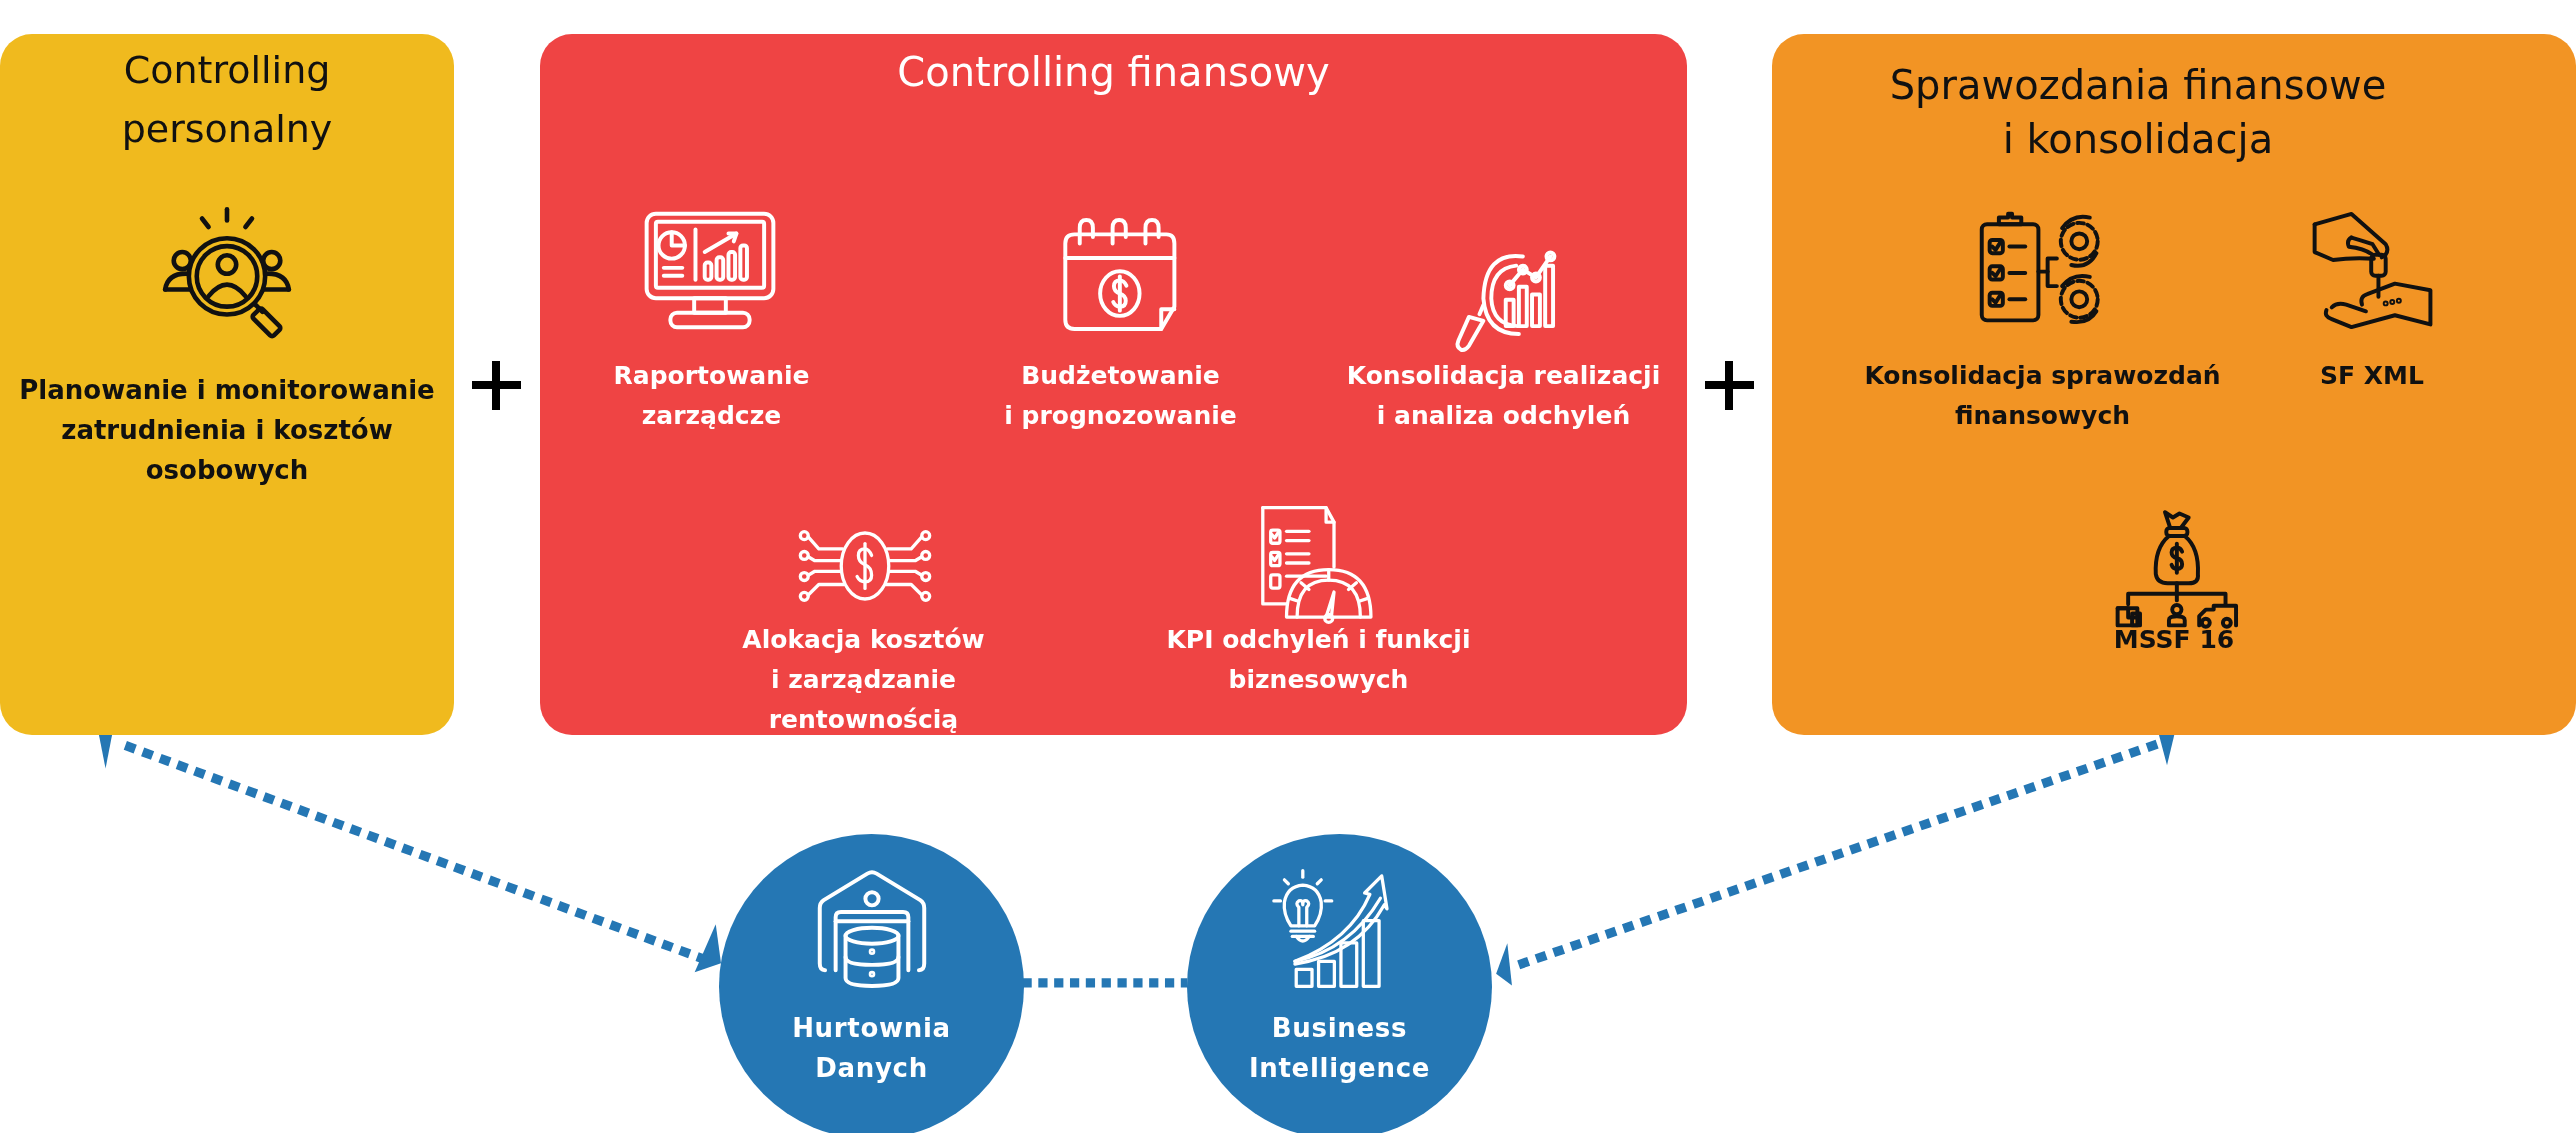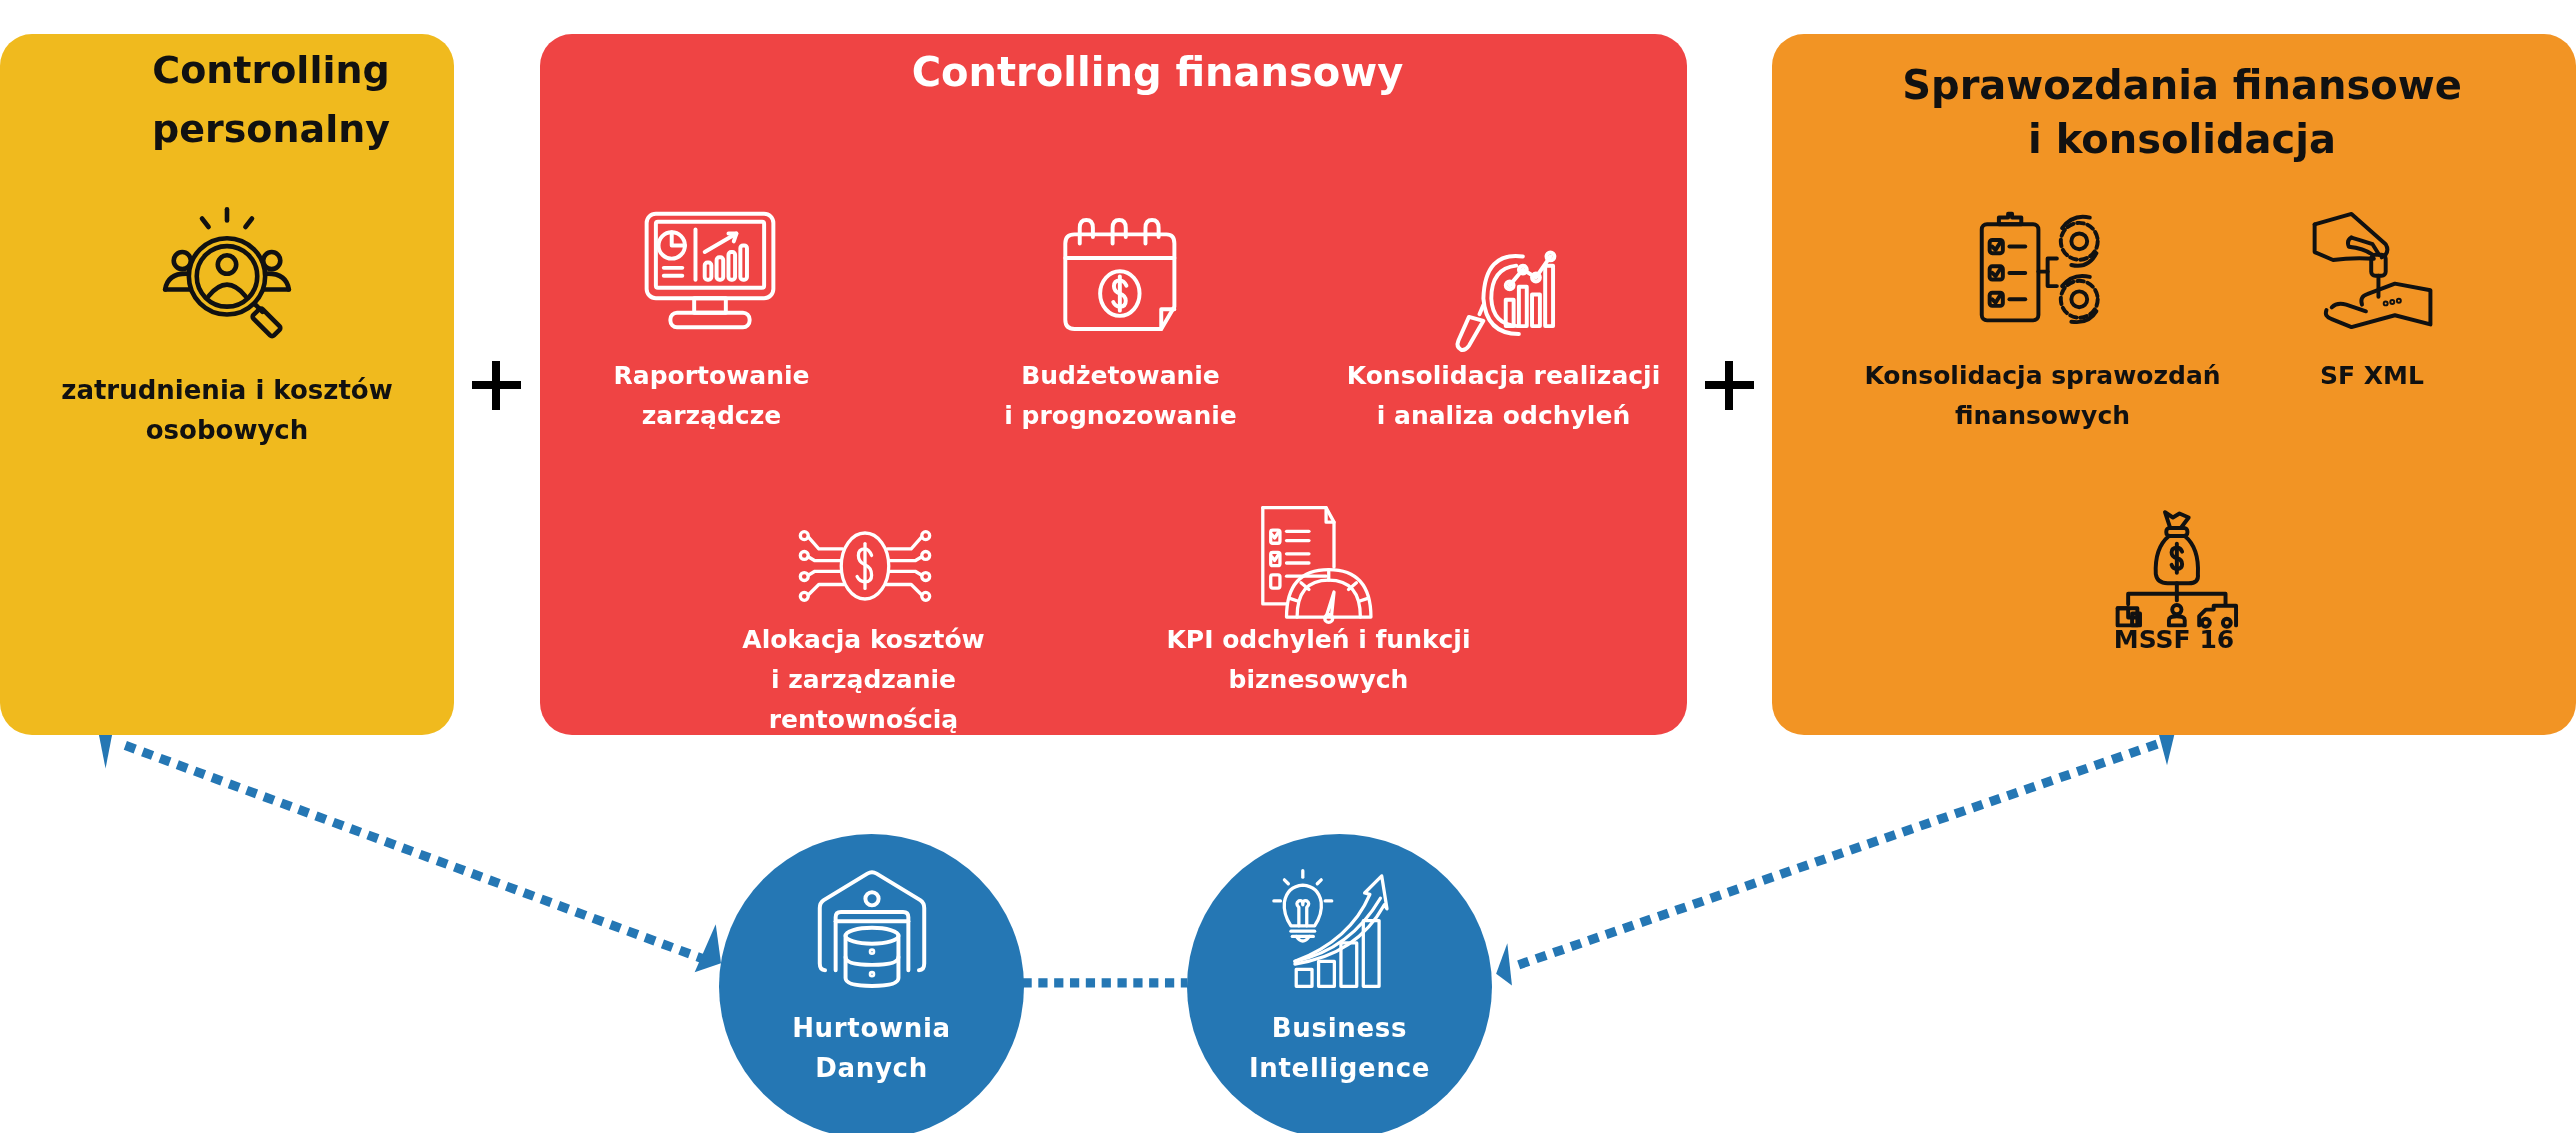--- a/index.html
+++ b/index.html
@@ -2,21 +2,21 @@
 <html style="font-size:10.6px"><head>
 <meta charset="utf-8">
 <style>
   html, body { margin:0; padding:0; background:#ffffff; }
   body { width:2576px; height:1134px; position:relative; overflow:hidden;
          font-family:"DejaVu Sans", "Liberation Sans", sans-serif; }
   .box { position:absolute; border-radius:32px; }
   .box-yellow { left:0; top:34px; width:454px; height:701px; background:#F0BA1E; }
   .box-blue   { left:540px; top:34px; width:1147px; height:701px; background:#ef4444; }
   .box-orange { left:1772px; top:34px; width:804px; height:701px; background:#F29424; }
-  .title { position:absolute; font-weight:bold; text-align:center; line-height:1.3;margin-left:44px; }
+  .title { position:absolute; font-weight:normal; text-align:center; line-height:1.3; }
   .label { position:absolute; font-weight:bold; text-align:center; font-size:25px; line-height:40px; }
   .dark { color:#111111; }
   .light { color:#ffffff; }
   .icon { position:absolute; }
   .icon svg { width:100%; height:100%; overflow:visible; }
   .plus { position:absolute; width:49px; height:49px; }
   .plus::before, .plus::after { content:""; position:absolute; background:#000; }
   .plus::before { left:0; top:20.4px; width:49px; height:8px; }
   .plus::after { left:20.4px; top:0; width:8px; height:49px; }
   .circle { position:absolute; width:305px; height:305px; border-radius:50%; background:#2577B4; }
@@ -59,20 +59,21 @@
         <path d="M6 130 Q10 104 42 106"></path>
         <line x1="6" y1="130" x2="44" y2="130"></line>
       <circle cx="168" cy="86" r="13"></circle>
         <path d="M194 130 Q190 104 158 106"></path>
         <line x1="194" y1="130" x2="156" y2="130"></line>
       <line x1="142" y1="152" x2="154" y2="164"></line>
         <rect x="150" y="158" width="20" height="44" rx="4" transform="rotate(-45 160 180)"></rect>
     </svg>
   </div>
   <div class="label dark" style="left:0;width:454px;top:336px;font-size:26px;">
+    <div>Planowanie i monitorowanie</div>
     <div>zatrudnienia i kosztów</div>
     <div>osobowych</div>
   </div>
 </div>
 
 <div class="plus" style="left:472px;top:361px;"></div>
 
 <div class="box box-blue">
   <div class="title light" style="left:0;width:1147px;top:9.2px;font-size:40px;line-height:59px;">Controlling finansowy</div>
 

